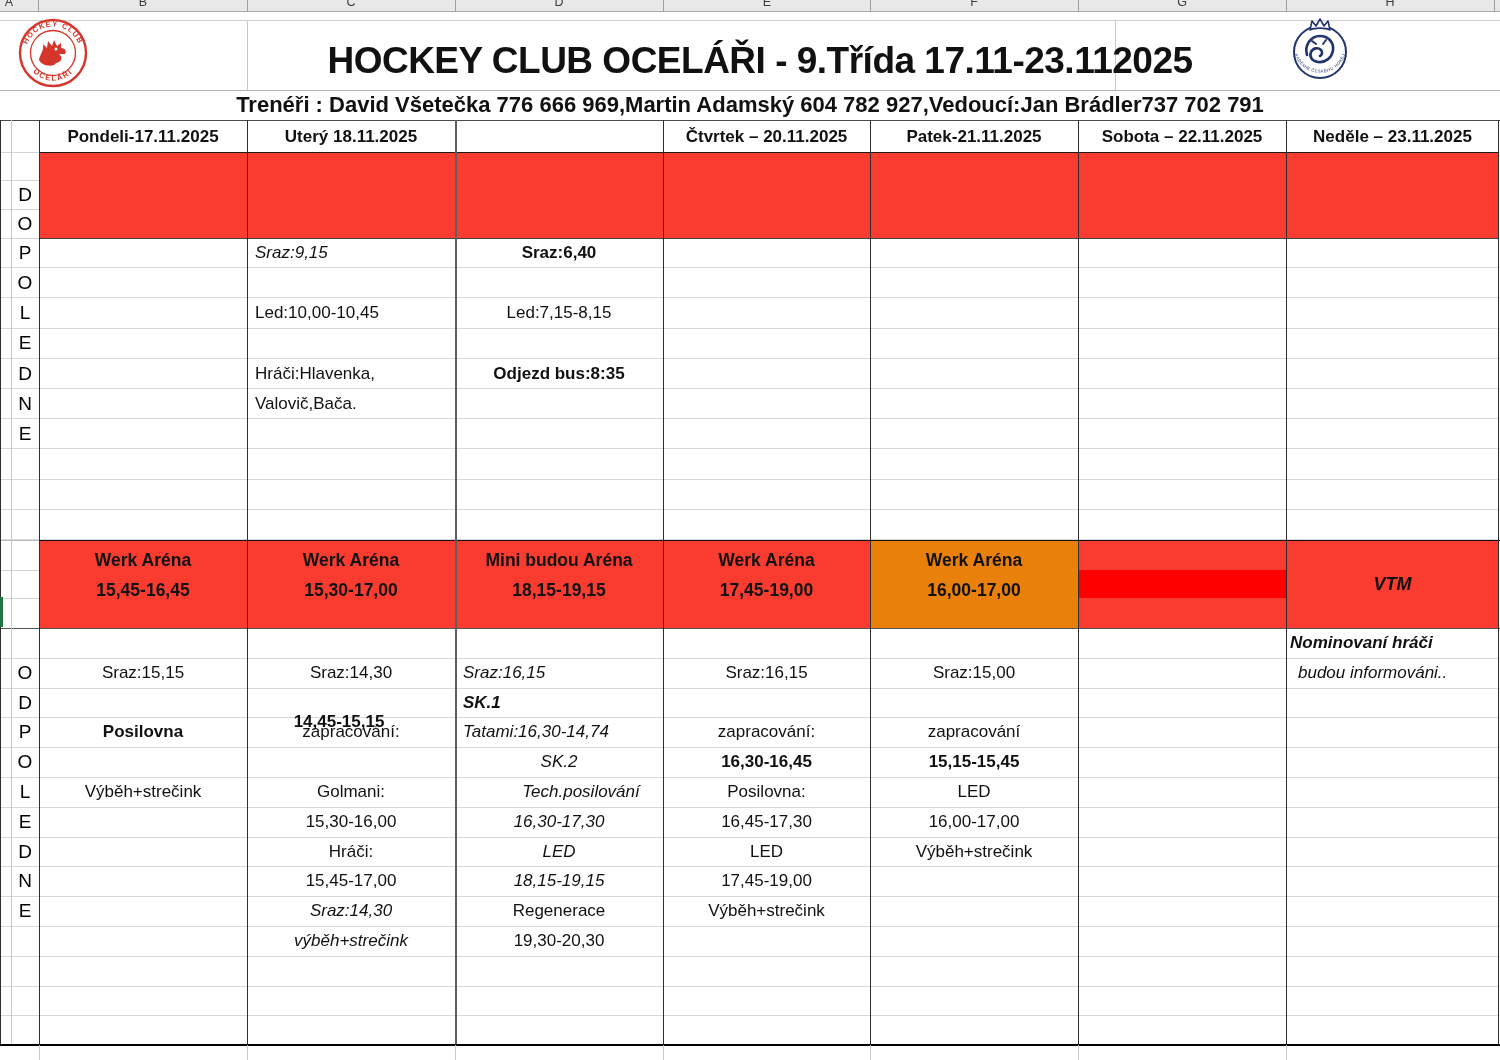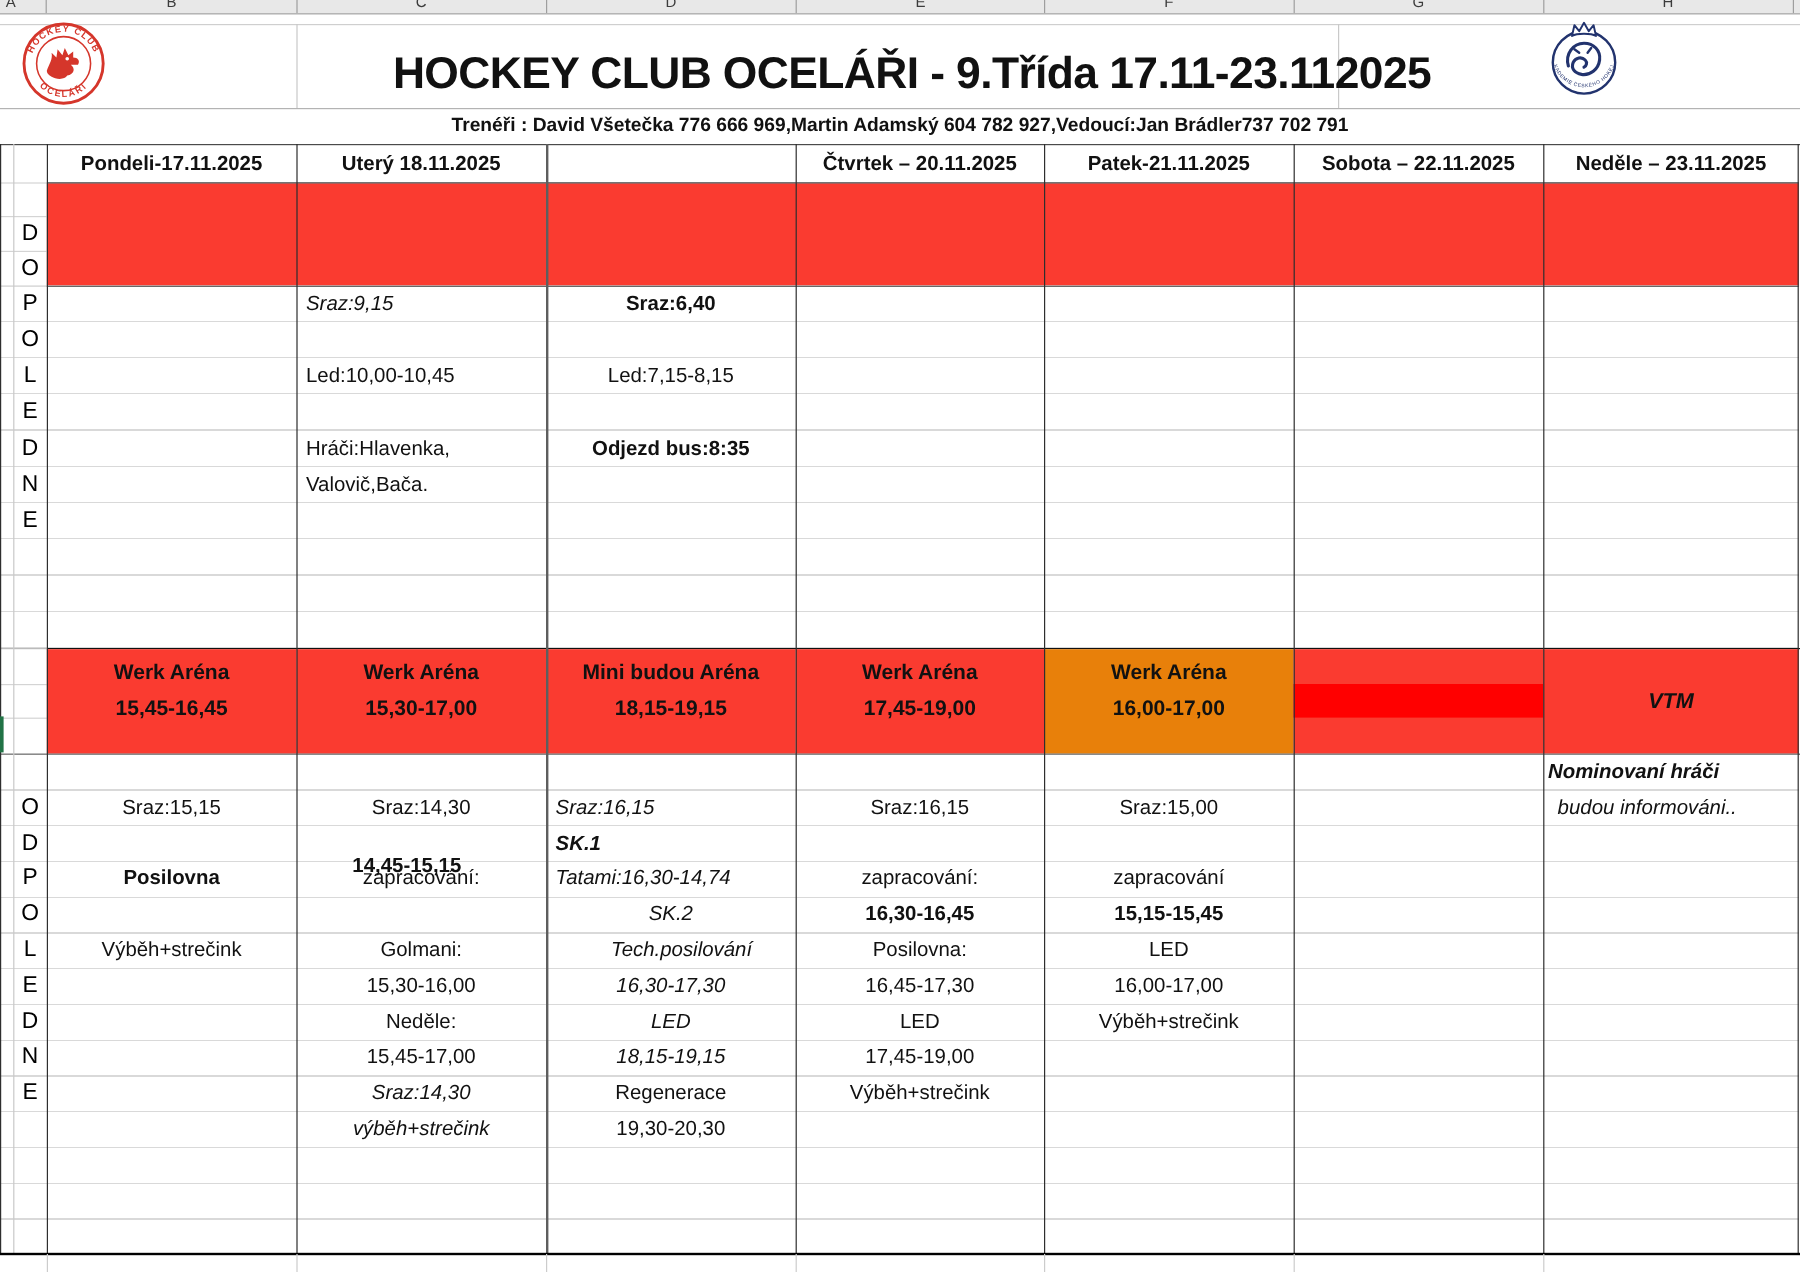--- a/index.html
+++ b/index.html
@@ -84,21 +84,21 @@
       <path d="M25,24 L29,27 M39,23 L36,27" stroke="#22336e" stroke-width="2" stroke-linecap="round"></path>
       <text font-size="4.2" fill="#22336e" letter-spacing="0.5" font-family="Liberation Sans, sans-serif">
         <textPath href="#lb" startOffset="50%" text-anchor="middle">AKADEMIE ČESKÉHO HOKEJE</textPath>
       </text>
     </svg>
   </div>
 
   <div class="txt b ctr" style="left:280px;top:36px;width:960px;font-size:37px;line-height:50px;letter-spacing:-0.5px">HOCKEY CLUB OCELÁŘI - 9.Třída 17.11-23.112025</div>
 
   <div class="hline" style="left:0;top:90px;width:1500px;background:#b3b3b3"></div>
-  <div class="txt b ctr" style="left:0;top:92px;width:1500px;font-size:16px;line-height:26px">Trenéři : David Všetečka 776 666 969,Martin Adamský 604 782 927,Vedoucí:Jan Brádler737 702 791</div>
+  <div class="txt b ctr" style="left:0;top:92px;width:1500px;font-size:22px;line-height:26px">Trenéři : David Všetečka 776 666 969,Martin Adamský 604 782 927,Vedoucí:Jan Brádler737 702 791</div>
   <div class="hline" style="left:0;top:120px;width:1500px;background:#4a4a4a"></div>
 
   <div class="txt b ctr" style="left:39px;top:121px;width:208px;line-height:31px">Pondeli-17.11.2025</div>
   <div class="txt b ctr" style="left:247px;top:121px;width:208px;line-height:31px">Uterý 18.11.2025</div>
   <div class="txt b ctr" style="left:663px;top:121px;width:207px;line-height:31px">Čtvrtek – 20.11.2025</div>
   <div class="txt b ctr" style="left:870px;top:121px;width:208px;line-height:31px">Patek-21.11.2025</div>
   <div class="txt b ctr" style="left:1078px;top:121px;width:208px;line-height:31px">Sobota – 22.11.2025</div>
   <div class="txt b ctr" style="left:1286px;top:121px;width:213px;line-height:31px">Neděle – 23.11.2025</div>
   <div class="hline" style="left:39px;top:152px;width:1460px;background:#1a1a1a"></div>
   <div class="hline" style="left:0;top:152px;width:39px;background:#d4d4d4"></div>
@@ -177,30 +177,30 @@
 
   <div class="txt ctr" style="left:39px;top:658px;width:208px">Sraz:15,15</div>
   <div class="txt b ctr" style="left:39px;top:717px;width:208px">Posilovna</div>
   <div class="txt ctr" style="left:39px;top:777px;width:208px">Výběh+strečink</div>
 
   <div class="txt ctr" style="left:247px;top:658px;width:208px">Sraz:14,30</div>
   <div class="txt ctr" style="left:247px;top:717px;width:208px">zapracování:</div>
   <div class="txt b ctr" style="left:247px;top:707px;width:184px">14,45-15,15</div>
   <div class="txt ctr" style="left:247px;top:777px;width:208px">Golmani:</div>
   <div class="txt ctr" style="left:247px;top:807px;width:208px">15,30-16,00</div>
-  <div class="txt ctr" style="left:247px;top:837px;width:208px">Neděle:</div>
+  <div class="txt ctr" style="left:247px;top:837px;width:208px">Hráči:</div>
   <div class="txt ctr" style="left:247px;top:866px;width:208px">15,45-17,00</div>
   <div class="txt i ctr" style="left:247px;top:896px;width:208px">Sraz:14,30</div>
   <div class="txt i ctr" style="left:247px;top:926px;width:208px">výběh+strečink</div>
 
   <div class="txt i" style="left:463px;top:658px">Sraz:16,15</div>
   <div class="txt b i" style="left:463px;top:688px">SK.1</div>
   <div class="txt i" style="left:463px;top:717px">Tatami:16,30-14,74</div>
   <div class="txt i ctr" style="left:455px;top:747px;width:208px">SK.2</div>
-  <div class="txt i ctr" style="left:464px;top:777px;width:208px">Tech.posilování</div>
+  <div class="txt i ctr" style="left:477px;top:777px;width:208px">Tech.posilování</div>
   <div class="txt i ctr" style="left:455px;top:807px;width:208px">16,30-17,30</div>
   <div class="txt i ctr" style="left:455px;top:837px;width:208px">LED</div>
   <div class="txt i ctr" style="left:455px;top:866px;width:208px">18,15-19,15</div>
   <div class="txt ctr" style="left:455px;top:896px;width:208px">Regenerace</div>
   <div class="txt ctr" style="left:455px;top:926px;width:208px">19,30-20,30</div>
 
   <div class="txt ctr" style="left:663px;top:658px;width:207px">Sraz:16,15</div>
   <div class="txt ctr" style="left:663px;top:717px;width:207px">zapracování:</div>
   <div class="txt b ctr" style="left:663px;top:747px;width:207px">16,30-16,45</div>
   <div class="txt ctr" style="left:663px;top:777px;width:207px">Posilovna:</div>

